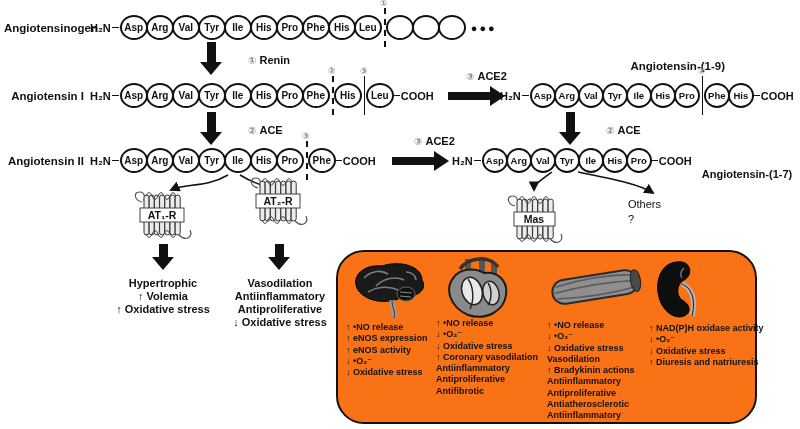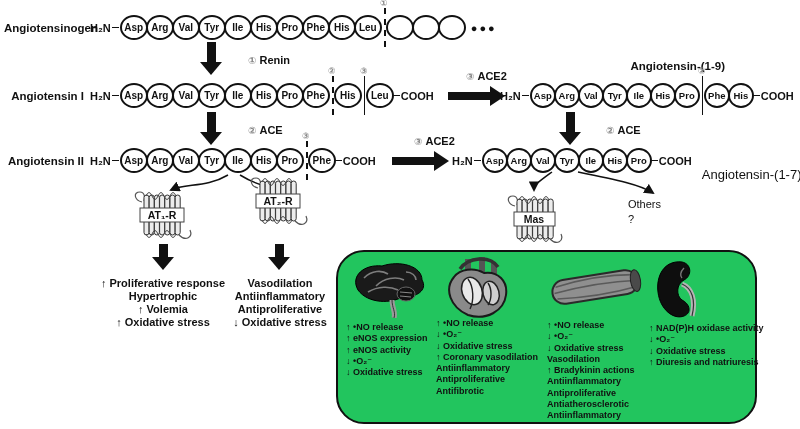--- a/index.html
+++ b/index.html
@@ -16,39 +16,39 @@
        background:#fff;display:flex;align-items:center;justify-content:center;
        font-size:10px;font-weight:bold;margin-right:-2px;flex:none;}
   .sm .res{width:26px;font-size:9.5px;}
   .dots{font-size:11px;letter-spacing:2px;margin-left:7px;font-weight:bold;}
   .cut{position:relative;width:8px;height:25px;flex:none;margin-right:-2px;}
   .cutline{position:absolute;left:50%;top:-7px;bottom:-7px;border-left:2px dashed #111;}
   .cut.solid .cutline{border-left:1.5px solid #111;}
   .cutnum{position:absolute;left:50%;transform:translateX(-50%);top:-17px;
           font-style:normal;font-size:9px;color:#8a8a8a;font-weight:bold;}
   .chaintitle{position:absolute;font-weight:bold;font-size:11.5px;text-align:right;white-space:nowrap;}
-  .sidelabel{font-weight:normal;font-size:13px;margin-left:10px;white-space:nowrap;margin-top:27px;}
+  .sidelabel{font-weight:bold;font-size:11px;margin-left:10px;white-space:nowrap;margin-top:27px;}
   
   .enz{position:absolute;font-weight:bold;font-size:11px;white-space:nowrap;margin-left:16px;}
   .enz .cnum{font-style:normal;font-size:10px;color:#8a8a8a;margin-right:3px;}
   
   .darr{position:absolute;display:flex;flex-direction:column;align-items:center;width:22px;}
   .darr .stem{width:9px;background:#111;}
   .darr .head{width:0;height:0;border-left:11px solid transparent;border-right:11px solid transparent;border-top:13px solid #111;}
   .rarr{position:absolute;display:flex;align-items:center;height:20px;}
   .rarr .stem{height:8px;background:#111;}
   .rarr .head{width:0;height:0;border-top:10px solid transparent;border-bottom:10px solid transparent;border-left:15px solid #111;}
   
   .receptor{position:absolute;}
   .fxlist{position:absolute;font-weight:bold;font-size:11px;line-height:13px;text-align:center;}
   .fxlist .fx{white-space:nowrap;}
   .others{position:absolute;font-weight:normal;font-size:11px;text-align:left;line-height:15px;}
   
   .organbox{position:absolute;left:336px;top:250px;width:421px;height:174px;
-            border:2px solid #111;border-radius:28px;background:#22c55e;box-sizing:border-box;}
+            border:2px solid #111;border-radius:28px;background:#f97316;box-sizing:border-box;}
   .organlist{position:absolute;font-weight:bold;font-size:9px;line-height:11.3px;text-align:left;}
   .organlist .fx{white-space:nowrap;}
   .overlay{position:absolute;left:0;top:0;pointer-events:none;}
 </style>
 </head>
 <body>
 
 <div class="chainrow" style="left:4px;top:15px;">
   <span class="rowlabel">Angiotensinogen</span>
   <span class="term">H₂N</span>
@@ -282,21 +282,20 @@
 <div class="darr" style="left:152px;top:244px;">
   <span class="stem" style="height:13px;"></span>
   <span class="head"></span>
 </div>
 <div class="darr" style="left:268px;top:244px;">
   <span class="stem" style="height:13px;"></span>
   <span class="head"></span>
 </div>
 
 <div class="fxlist" style="left:73px;top:277px;width:180px;">
-    <div class="fx">↑ Proliferative response</div>
     <div class="fx">Hypertrophic</div>
     <div class="fx">↑ Volemia</div>
     <div class="fx">↑ Oxidative stress</div>
   </div>
 <div class="fxlist" style="left:210px;top:277px;width:140px;">
     <div class="fx">Vasodilation</div>
     <div class="fx">Antiinflammatory</div>
     <div class="fx">Antiproliferative</div>
     <div class="fx">↓ Oxidative stress</div>
   </div>

